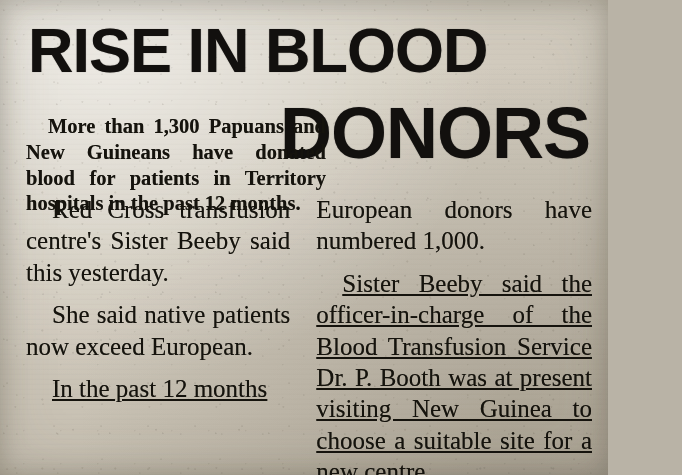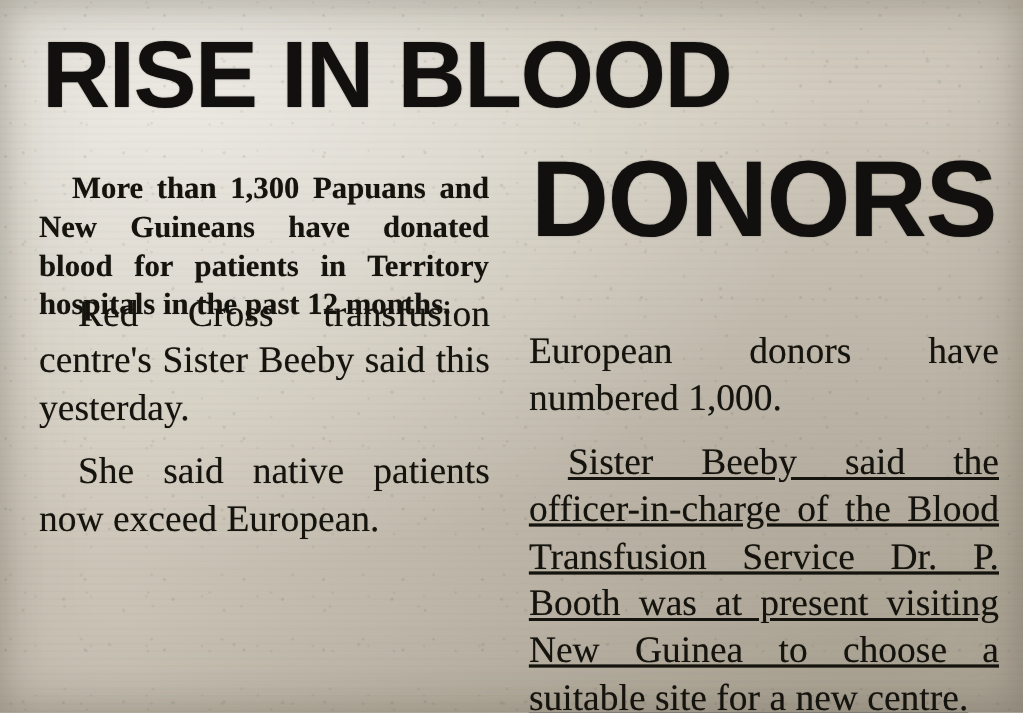--- a/index.html
+++ b/index.html
@@ -10,21 +10,21 @@
     width: 682px;
     height: 475px;
     overflow: hidden;
     background: #b9b3a6;
     font-family: "Liberation Serif", serif;
   }
 
   
   #clipping {
     position: relative;
-    width: 682px;
+    width: 608px;
     height: 475px;
     background:
       radial-gradient(ellipse at 18% 12%, rgba(255,255,255,0.50), rgba(255,255,255,0) 55%),
       radial-gradient(ellipse at 85% 88%, rgba(120,112,98,0.30), rgba(255,255,255,0) 60%),
       linear-gradient(160deg, #d9d4c8 0%, #cfc9bc 35%, #c6bfb1 70%, #bdb6a7 100%);
     box-sizing: border-box;
     padding: 0;
     filter: contrast(1.02);
   }
 
@@ -148,21 +148,20 @@
     font-size: 20.5px;
     line-height: 1.26;
     text-indent: 22px;
   }
   p.body.last {
     margin-bottom: 0;
     text-decoration: underline;
   }
   p.body.noindent {
     text-indent: 0;
-    margin-top: 25px;
   }
 </style>
 </head>
 <body>
 
 <div id="clipping">
 
   <div id="grain"></div>
   <div id="streaks"></div>
   <div id="edges"></div>
@@ -181,20 +180,21 @@
         <p class="body lead">More than 1,300 Papuans and New Guineans have donated blood for patients in Territory hospitals in the past 12 months.</p>
       </div>
 
     </div>
 
     <div class="columns">
 
       <div class="col">
         <p class="body">Red Cross transfusion centre's Sister Beeby said this yesterday.</p>
         <p class="body">She said native patients now exceed European.</p>
+        <p class="body last">In the past 12 months</p>
       </div>
 
       <div class="col col-right">
         <p class="body noindent">European donors have numbered 1,000.</p>
         <p class="body last">Sister Beeby said the officer-in-charge of the Blood Transfusion Service Dr. P. Booth was at present visiting New Guinea to choose a suitable site for a new centre.</p>
       </div>
 
     </div>
 
   </div>

